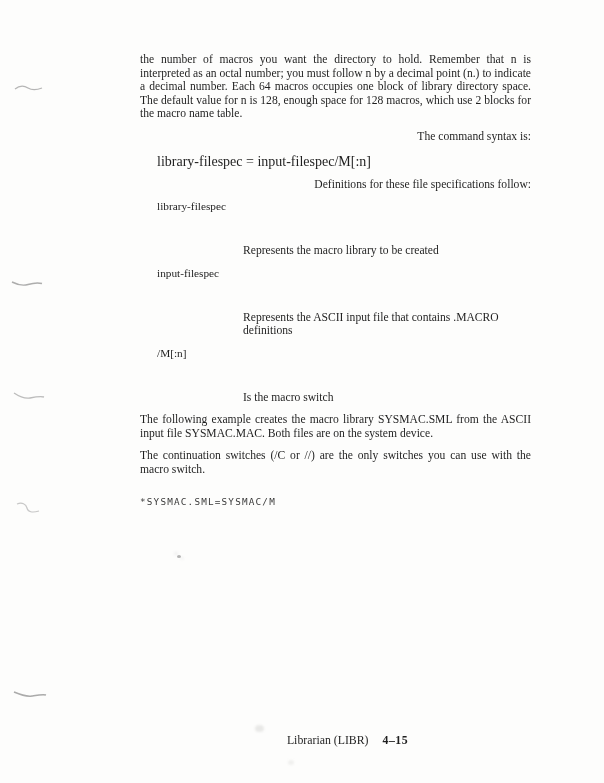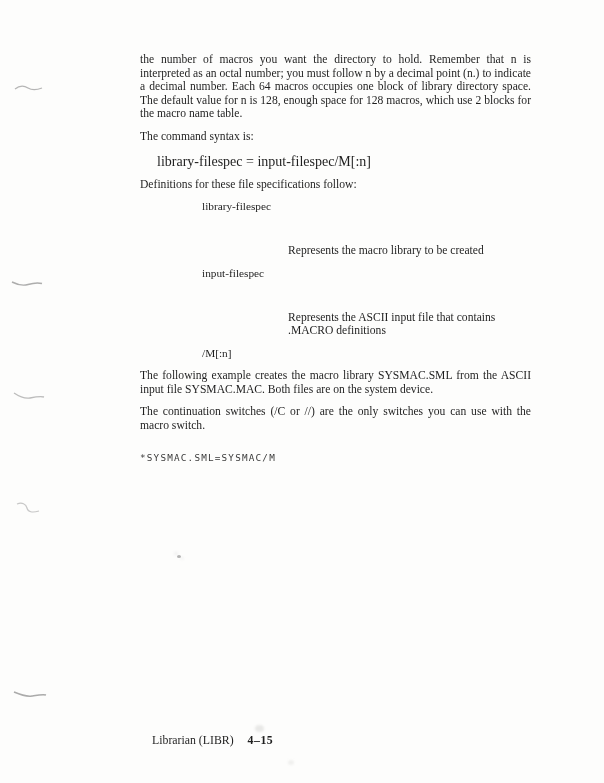--- a/index.html
+++ b/index.html
@@ -26,57 +26,56 @@
     width: 391px;
     color: #1f1f1f;
     font-size: 11.6px;
     line-height: 13.5px;
   }
   .content p {
     margin: 0 0 9px 0;
     text-align: justify;
   }
   .content p.no-justify {
-    text-align: left;
+    text-align: right;
   }
   .syntax-line {
     margin: 12px 0 9px 0;
     padding-left: 17px;
     font-size: 14px;
     line-height: 13.5px;
   }
   .def-row {
     display: flex;
     margin: 0 0 9px 0;
     padding-left: 17px;
   }
   .def-term {
     flex: 0 0 86px;
     font-size: 11.3px;
-    margin-left: 45px;
   }
   .def-desc {
     flex: 1;
     font-size: 11.6px;
     margin-top: 44px;
   }
   .example-line {
     margin: 20px 0 0 0;
     font-family: "DejaVu Sans Mono", "Liberation Mono", monospace;
     font-size: 9.3px;
     letter-spacing: 1.2px;
     color: #3a3a3a;
     line-height: 12px;
   }
   .footer {
     position: absolute;
     left: 152px;
     top: 733px;
     width: 391px;
-    text-align: left;
+    text-align: center;
     color: #1f1f1f;
     font-size: 11.8px;
     line-height: 14px;
   }
   .footer .page-num {
     font-weight: bold;
     margin-left: 14px;
     letter-spacing: 0.5px;
   }
   .margin-mark {
@@ -148,20 +147,21 @@
     <div class="def-row">
       <span class="def-term">library-filespec</span>
       <span class="def-desc">Represents the macro library to be created</span>
     </div>
     <div class="def-row">
       <span class="def-term">input-filespec</span>
       <span class="def-desc">Represents the ASCII input file that contains .MACRO definitions</span>
     </div>
     <div class="def-row">
       <span class="def-term">/M[:n]</span>
+      <span class="def-desc">Is the macro switch</span>
     </div>
 
     <p>The following example creates the macro library SYSMAC.SML from the ASCII input file SYSMAC.MAC. Both files are on the system device.</p>
 
     <p>The continuation switches (/C or //) are the only switches you can use with the macro switch.</p>
 
     <div class="example-line">*SYSMAC.SML=SYSMAC/M</div>
 
   </div>
 

